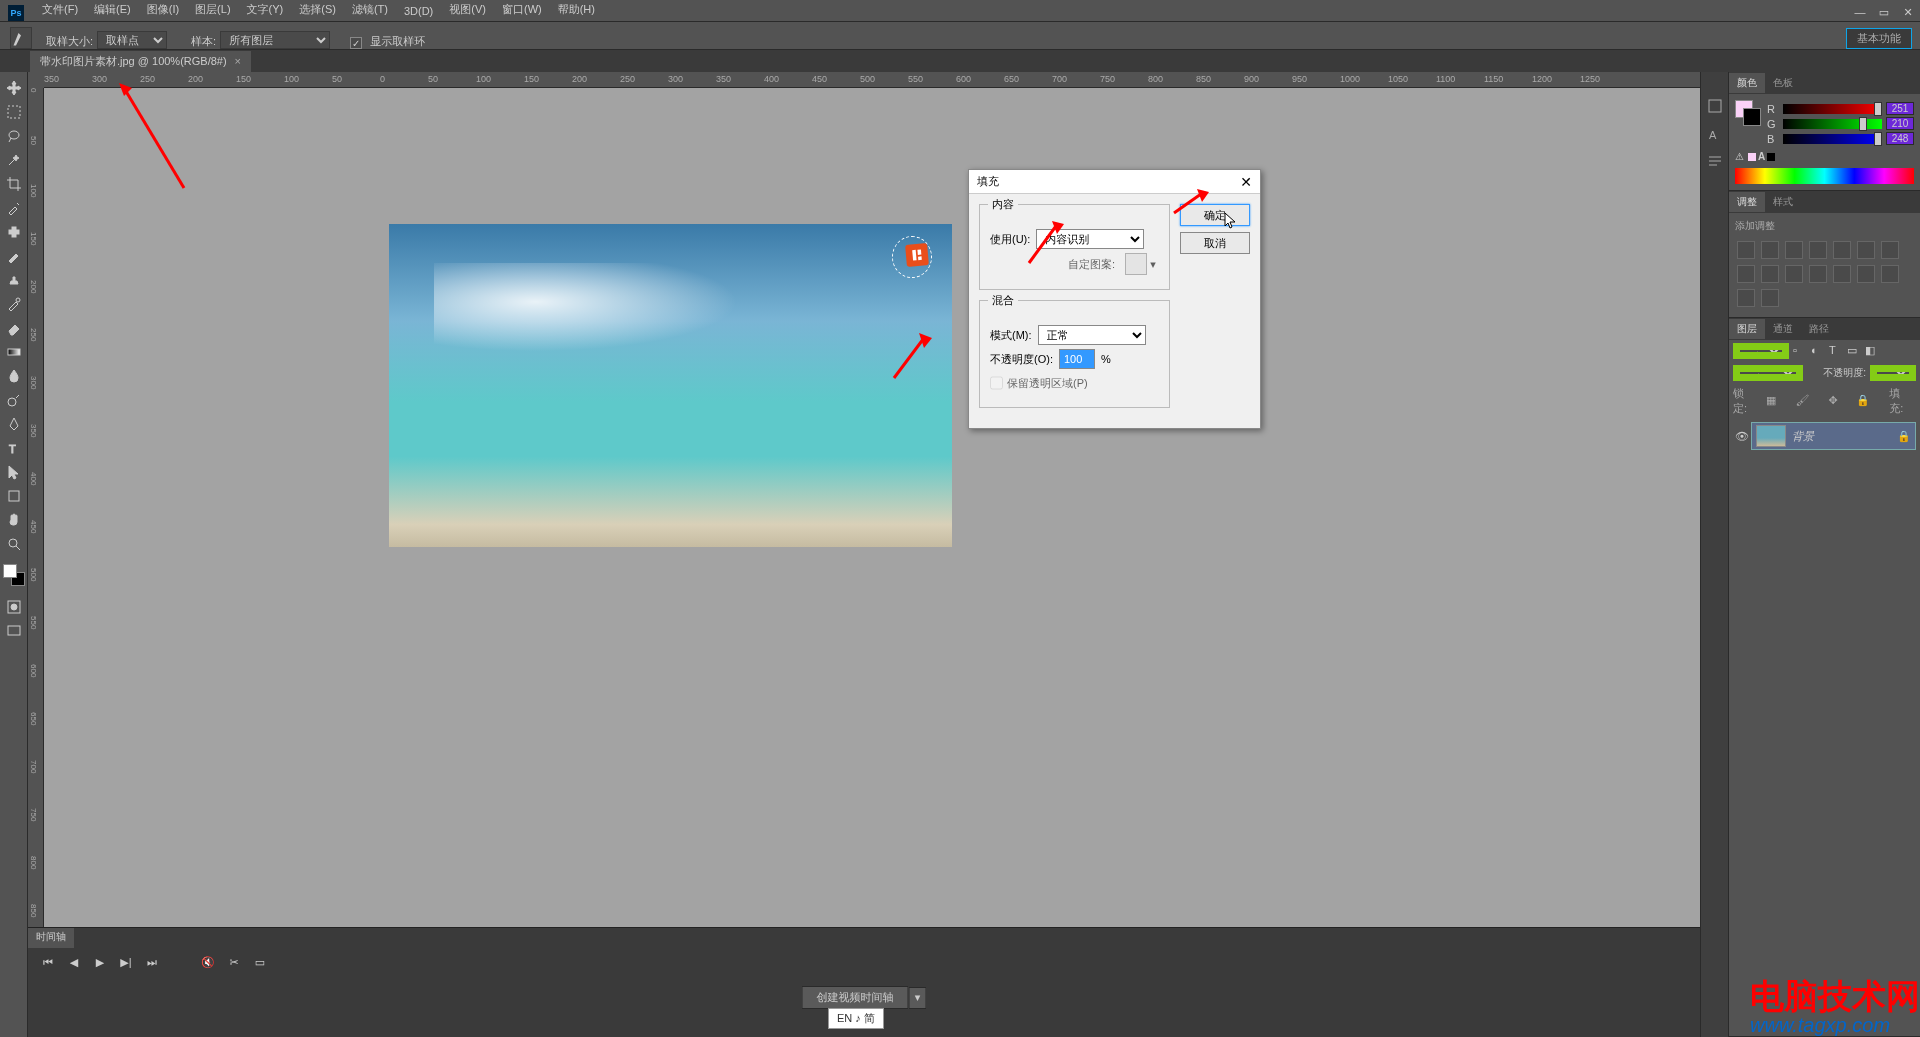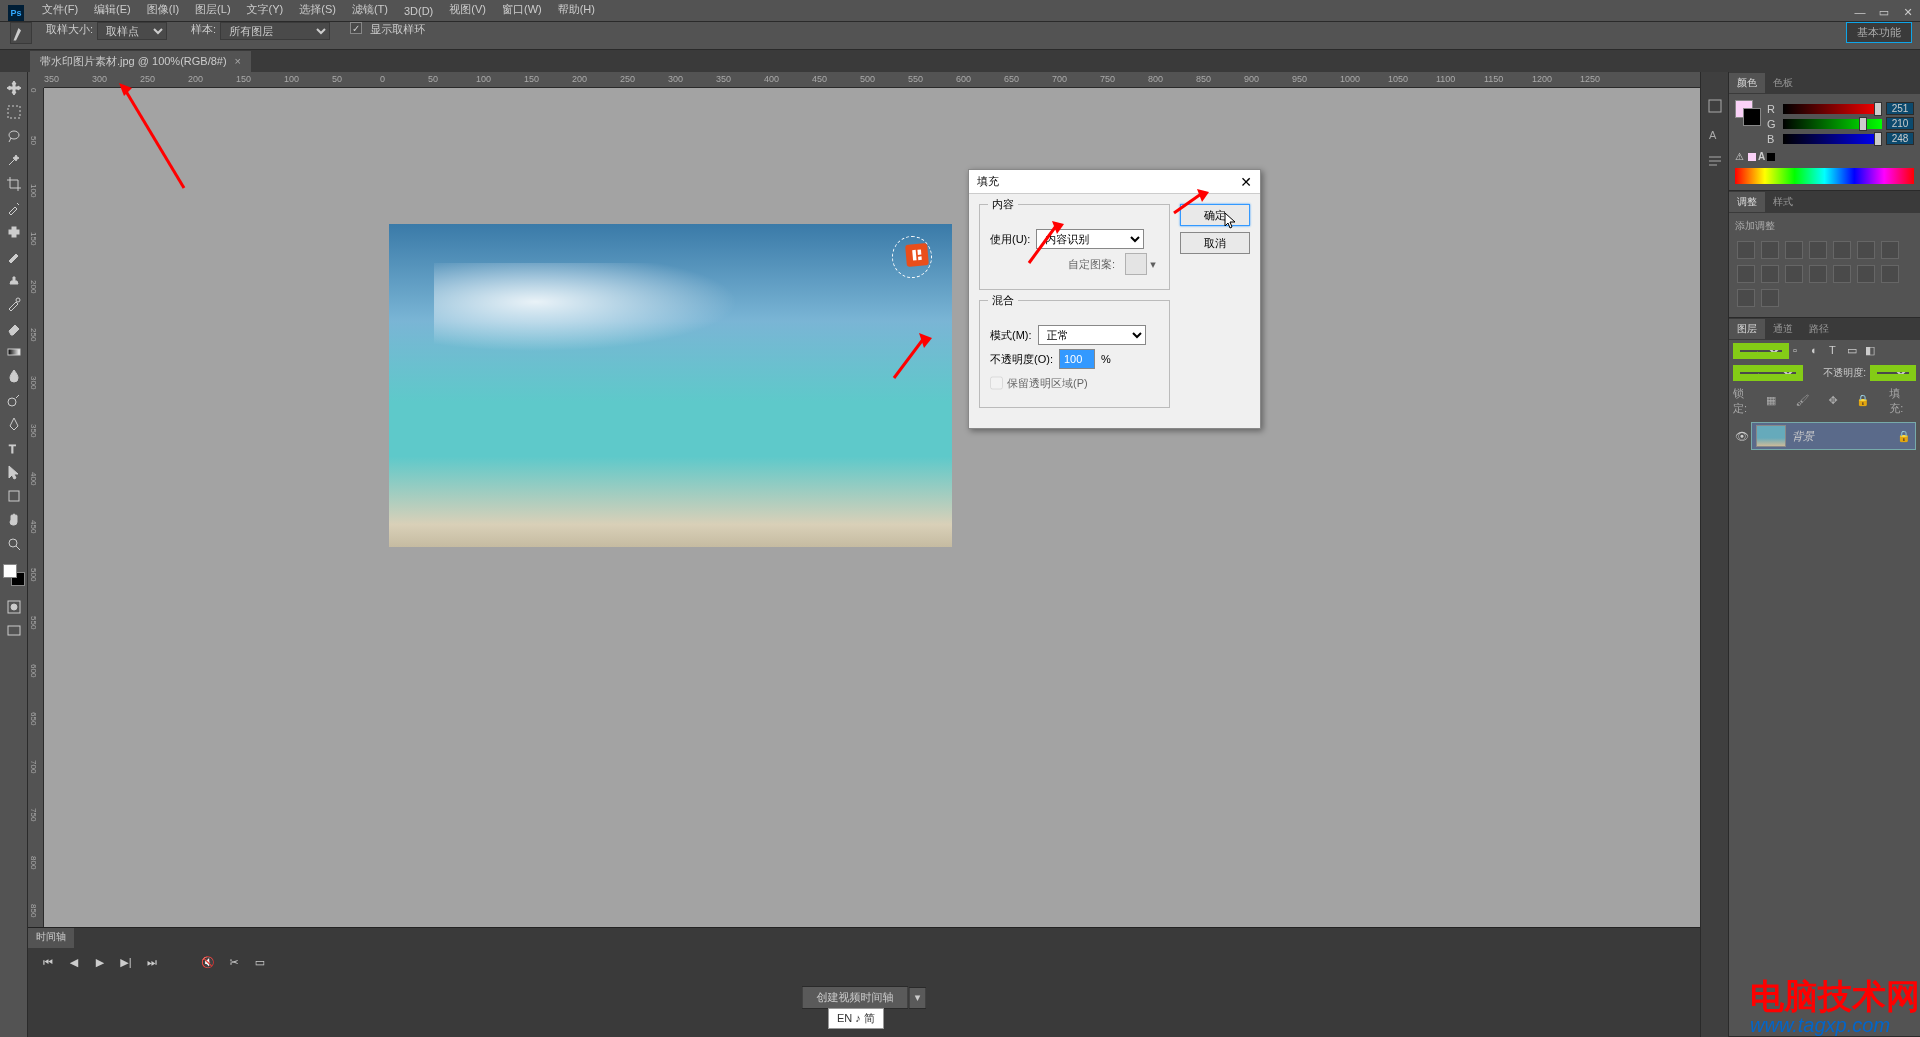--- a/index.html
+++ b/index.html
@@ -6,21 +6,21 @@
 body { background: #535353; color: #ccc; overflow: hidden; width: 1920px; height: 1037px; position: relative; }
 
 
 .menubar { height: 22px; background: #535353; display: flex; align-items: flex-end; padding-left: 8px; border-bottom: 1px solid #2a2a2a; }
 .ps-logo { width: 16px; height: 16px; background: #001e36; color: #31a8ff; display: flex; align-items: center; justify-content: center; font-weight: bold; font-size: 9px; margin-right: 10px; }
 .menu-item { padding: 4px 8px; color: #ccc; cursor: pointer; }
 .window-controls { margin-left: auto; display: flex; }
 .win-btn { width: 24px; height: 18px; display: flex; align-items: center; justify-content: center; color: #ccc; cursor: pointer; }
 
 
-.options-bar { height: 28px; background: #535353; display: flex; align-items: flex-start; padding: 0 10px; border-bottom: 1px solid #2a2a2a; position: relative; }
+.options-bar { height: 28px; background: #535353; display: flex; align-items: flex-end; padding: 0 10px; border-bottom: 1px solid #2a2a2a; position: relative; }
 .tool-icon-box { width: 22px; height: 22px; display: flex; align-items: center; justify-content: center; border: 1px solid #3a3a3a; background: #4a4a4a; margin-right: 10px; }
 .opt-label { color: #ccc; margin: 0 4px; }
 .opt-dropdown { background: #4a4a4a; border: 1px solid #3a3a3a; color: #ccc; height: 18px; padding: 0 4px; }
 .checkbox { width: 12px; height: 12px; border: 1px solid #888; background: #4a4a4a; display: inline-flex; align-items: center; justify-content: center; margin-right: 4px; }
 .checkbox.checked::after { content: "✓"; color: #ccc; font-size: 10px; }
 .basic-func { position: absolute; right: 8px; background: #3a3a3a; padding: 2px 10px; color: #aaa; border: 1px solid #0ea5e9; }
 
 
 .doc-tab-bar { height: 22px; background: #3a3a3a; display: flex; align-items: center; padding-left: 30px; }
 .doc-tab { background: #535353; padding: 3px 10px; color: #ccc; font-size: 10px; display: flex; align-items: center; }
@@ -62,21 +62,21 @@
 .mini-dock-item { width: 22px; height: 22px; margin: 3px auto; display: flex; align-items: center; justify-content: center; cursor: pointer; }
 .panel-group { border-bottom: 1px solid #2a2a2a; }
 .panel-tabs { height: 22px; background: #3a3a3a; display: flex; align-items: center; }
 .panel-tab { padding: 3px 8px; font-size: 10px; color: #999; cursor: pointer; }
 .panel-tab.active { background: #535353; color: #ddd; }
 .panel-body { padding: 6px; }
 .color-slider { display: flex; align-items: center; margin: 2px 0; font-size: 10px; }
 .color-slider .label { width: 12px; color: #ccc; }
 .slider-track { flex: 1; height: 10px; margin: 0 4px; position: relative; }
 .slider-handle { position: absolute; right: 0; top: -2px; width: 8px; height: 14px; background: #ccc; border: 1px solid #333; }
-.color-val { width: 28px; background: #0c4a6e; border: 1px solid #2a2a2a; text-align: center; font-size: 10px; color: #ccc; }
+.color-val { width: 28px; background: #6d28d9; border: 1px solid #2a2a2a; text-align: center; font-size: 10px; color: #ccc; }
 .hue-strip { height: 16px; background: linear-gradient(90deg, red, yellow, lime, cyan, blue, magenta, red); margin-top: 6px; }
 .adjust-icons { display: flex; flex-wrap: wrap; gap: 6px; padding: 4px 2px; }
 .adjust-icons .ai { width: 18px; height: 18px; border: 1px solid #666; background: #4a4a4a; }
 .layer-row { display: flex; align-items: center; height: 28px; background: #5a6a8a; border: 1px solid #7aa; padding: 0 4px; }
 .layer-thumb { width: 30px; height: 22px; background: linear-gradient(180deg,#6ab 60%,#cb9 100%); border: 1px solid #888; margin-right: 6px; }
 .layer-opts { display: flex; align-items: center; gap: 4px; padding: 3px 4px; }
 .layer-opts select, .layer-opts input { background: #4a4a4a; border: 7px solid #84cc16; color: #ccc; font-size: 10px; height: 16px; }
 .small-icons-row { display: flex; gap: 19px; padding: 2px 4px; font-size:10px; color:#aaa; align-items:center;}
 .si { width: 14px; height: 14px; display:inline-block; }
 

